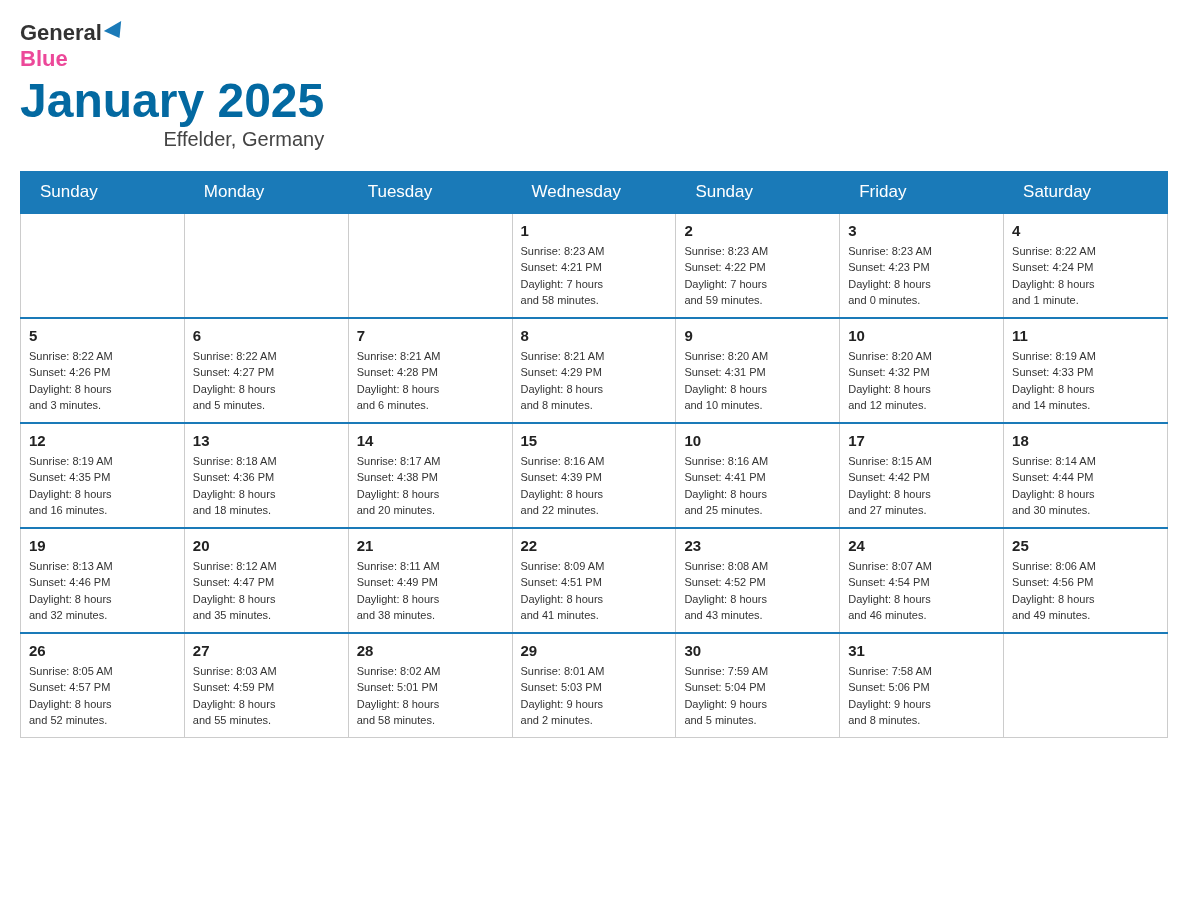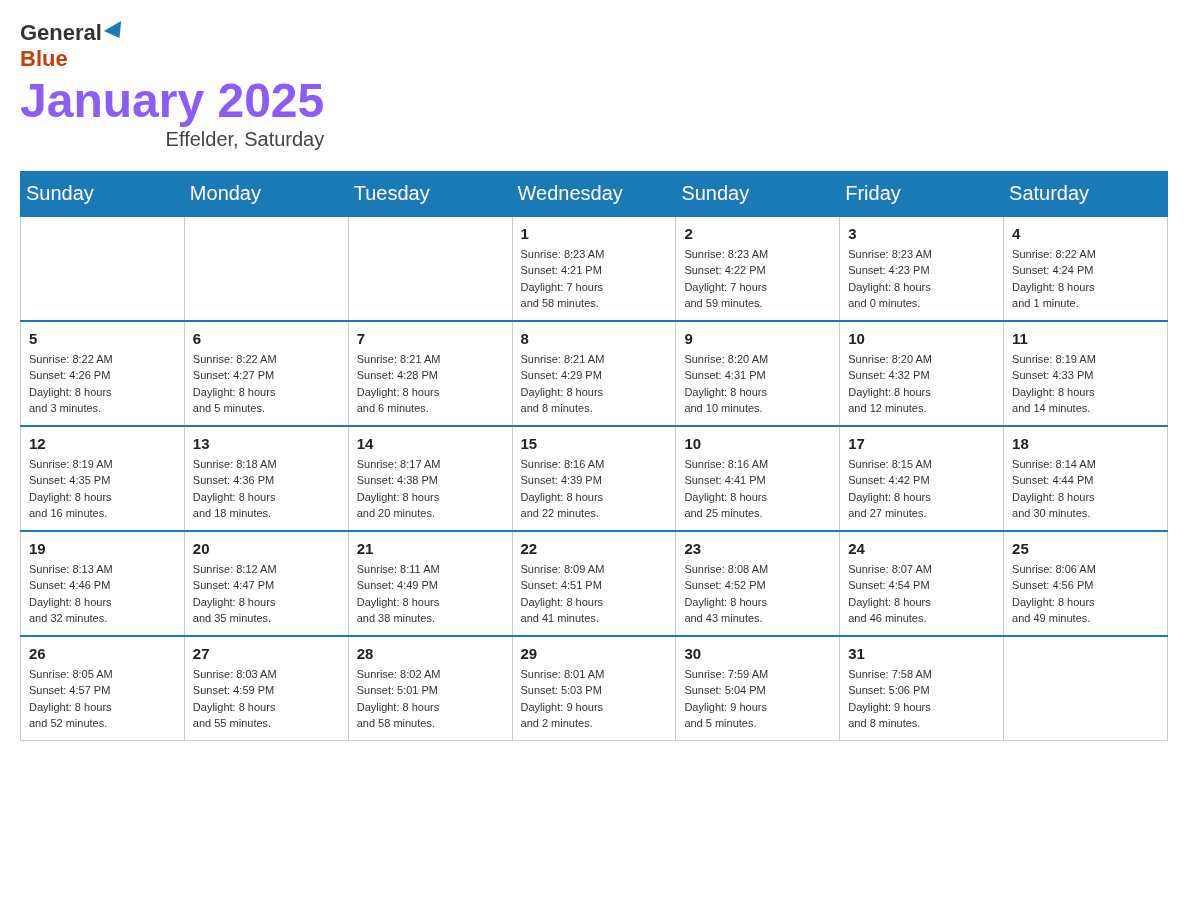--- a/index.html
+++ b/index.html
@@ -18,56 +18,56 @@
       flex-direction: column;
     }
     .logo {
       display: flex;
       flex-direction: column;
       font-size: 22px;
       font-weight: bold;
       line-height: 1.2;
     }
     .logo-general { color: #333; }
-    .logo-blue { color: #c2410c; }
+    .logo-blue { color: #ec4899; }
     .logo-icon {
       display: inline-block;
       width: 0;
       height: 0;
       border-left: 10px solid transparent;
       border-right: 10px solid transparent;
       border-top: 14px solid #1a7ab8;
       margin-left: 4px;
       vertical-align: middle;
       transform: rotate(-30deg);
       position: relative;
       top: -2px;
     }
     .title-block {
       text-align: right;
     }
     .title-block h1 {
       font-size: 48px;
       font-weight: bold;
-      color: #8b5cf6;
+      color: #0369a1;
     }
     .title-block h2 {
       font-size: 20px;
       font-weight: normal;
       color: #444;
     }
     .calendar {
       width: 100%;
       border-collapse: collapse;
     }
     .calendar th {
       background-color: #1a7ab8;
       color: #fff;
-      padding: 10px 5px;
-      font-size: 20px;
+      padding: 10px 19px;
+      font-size: 17px;
       font-weight: normal;
       text-align: left;
       border: 1px solid #1a7ab8;
     }
     .calendar td {
       vertical-align: top;
       padding: 8px;
       border: 1px solid #ccc;
       width: 14.28%;
       min-height: 100px;
@@ -103,21 +103,21 @@
   <div class="logo">
     <div>
       <span class="logo-general">General</span><span class="logo-icon"></span>
     </div>
     <div>
       <span class="logo-blue">Blue</span>
     </div>
   </div>
   <div class="title-block">
     <h1>January 2025</h1>
-    <h2>Effelder, Saturday</h2>
+    <h2>Effelder, Germany</h2>
   </div>
 </div>
 
 <table class="calendar">
   <thead>
     <tr>
       <th>Sunday</th>
       <th>Monday</th>
       <th>Tuesday</th>
       <th>Wednesday</th>

